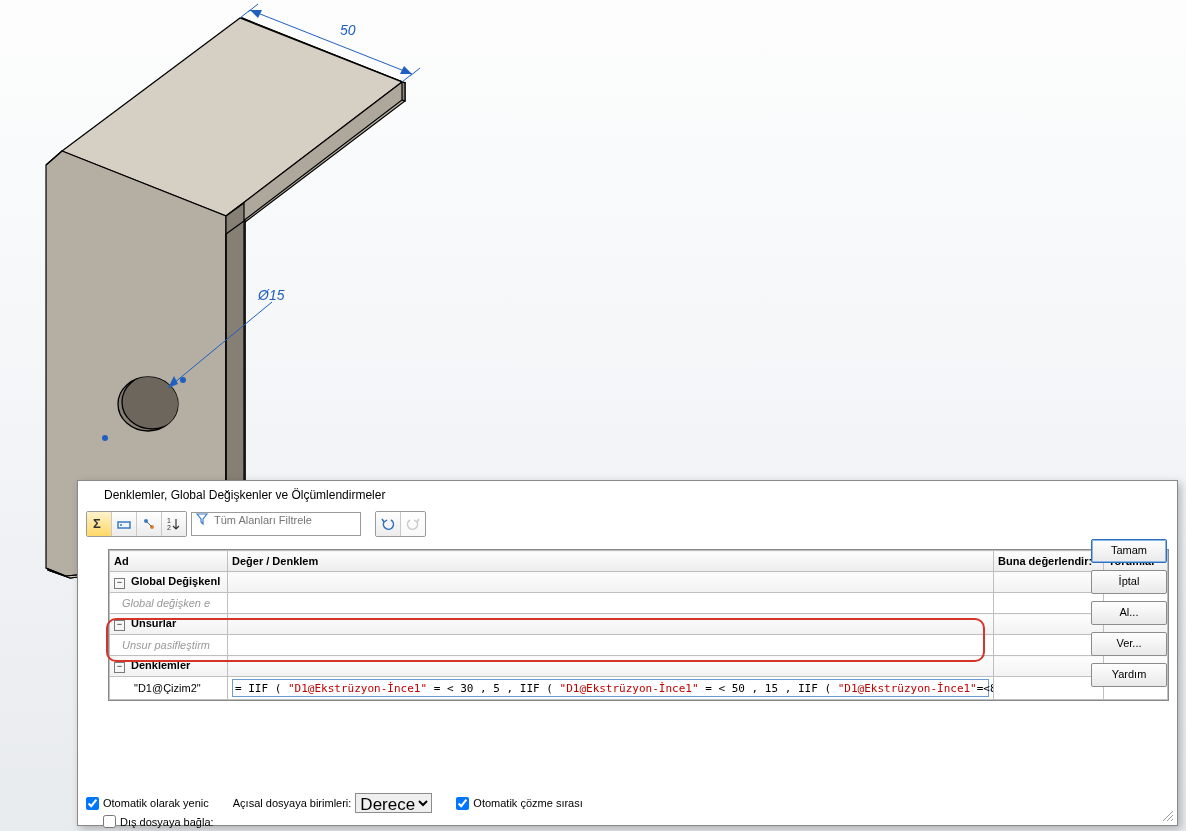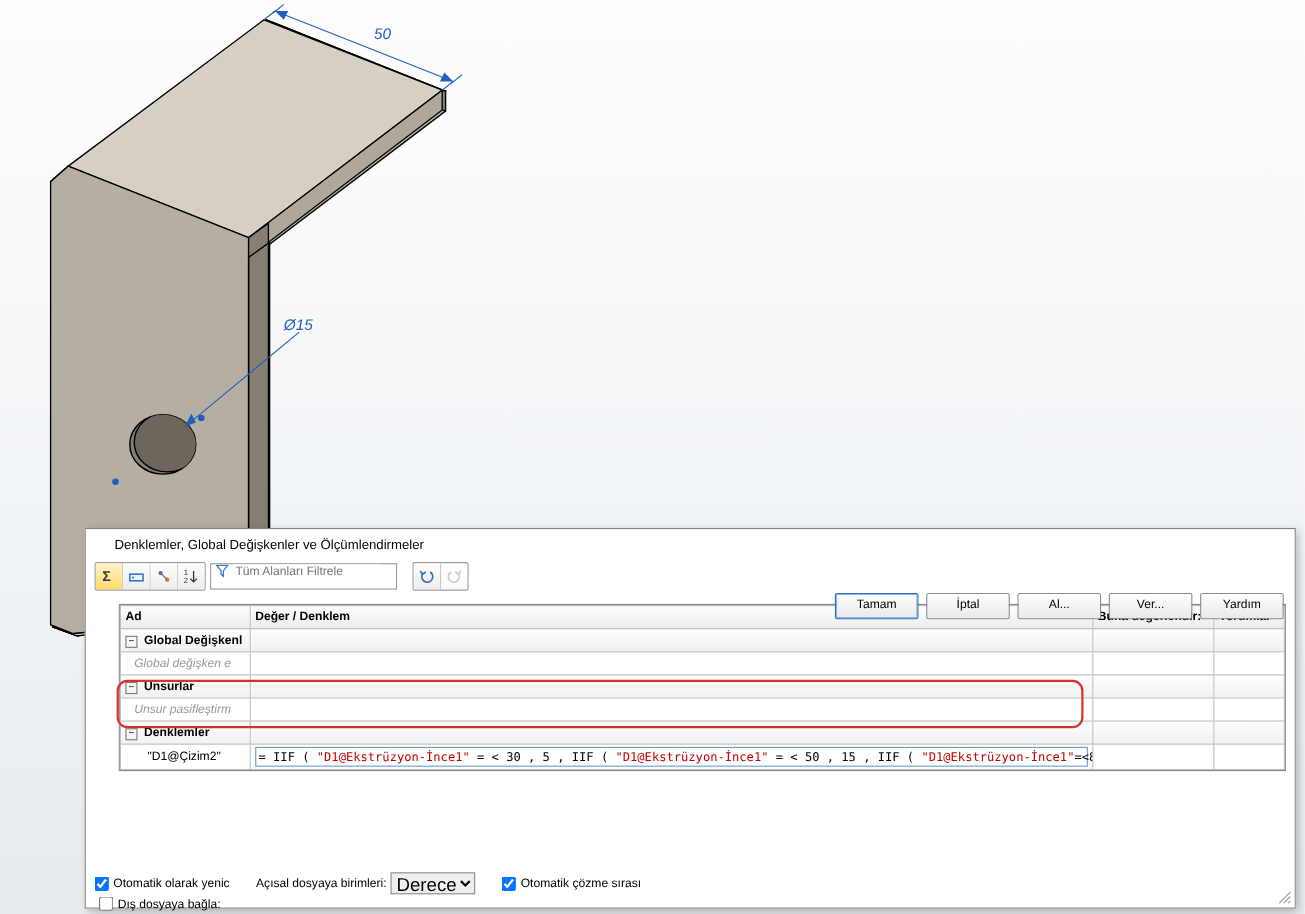--- a/index.html
+++ b/index.html
@@ -23,21 +23,21 @@
 table{border-collapse:collapse;width:100%;table-layout:fixed}
 th,td{border:1px solid #bfbfbf;padding:2px 4px;font-size:11px;text-align:left;height:16px;background:#fff;overflow:hidden;white-space:nowrap}
 th{background:linear-gradient(#fdfdfd,#ececec);font-weight:600}
 .group-row td{background:linear-gradient(#fdfdfd,#f2f2f2);font-weight:700}
 .hint-row td{color:#999;font-style:italic;padding-left:12px}
 .tree-toggle{display:inline-block;width:9px;height:9px;border:1px solid #7a7a7a;text-align:center;line-height:7px;font-size:9px;margin-right:6px;font-weight:400;font-style:normal;color:#000}
 .equation-cell{font-family:Consolas,monospace;font-size:11px}
 .eq-var{color:#c00000}
 .eq-op{color:#000}
 .highlight-box{position:absolute;border:2px solid #d4342a;border-radius:10px;pointer-events:none}
-.right-buttons{position:absolute;right:10px;top:58px;display:flex;flex-direction:row;gap:7px}
+.right-buttons{position:absolute;right:10px;top:58px;display:flex;flex-direction:column;gap:7px}
 .dlg-btn{width:74px;height:22px;border:1px solid #8c8c8c;background:linear-gradient(#fefefe,#e9e9e9);font-size:11px;text-align:center;line-height:20px;border-radius:2px}
 .dlg-btn.primary{border:1px solid #2b6fbf;box-shadow:inset 0 0 0 1px #8ab6e6}
 .bottom-opts{position:absolute;left:8px;bottom:12px;right:120px;display:flex;align-items:center;gap:24px;flex-wrap:wrap}
 .chk{display:flex;align-items:center;gap:4px}
 .chk input{margin:0}
 select{font-size:17px;border:1px solid #8c8c8c;height:20px}
 .resize-grip{position:absolute;right:2px;bottom:2px;width:14px;height:14px}
 .eq-input-wrap{border:1px solid #6b9bd1;padding:0 2px;display:flex;align-items:center;justify-content:space-between;height:16px}
 </style>
 </head>
@@ -238,21 +238,21 @@
           <span>Otomatik olarak yenic</span>
         </label>
     <div class="chk">
       <span>Açısal dosyaya birimleri:</span>
       <select><option>Derece</option></select>
     </div>
     <label class="chk">
           <input type="checkbox" checked="" style="">
           <span>Otomatik çözme sırası</span>
         </label>
-    <label class="chk" style="position:absolute;left:4px;top:22px">
+    <label class="chk" style="position:absolute;left:17px;top:22px">
           <input type="checkbox" style="">
           <span>Dış dosyaya bağla:</span>
         </label>
   </div>
 
   <svg class="resize-grip">
         <path d="M2 12 L12 2 M6 12 L12 6 M10 12 L12 10" stroke="#999" stroke-width="1"></path>
       </svg>
 </div>
 </div>

